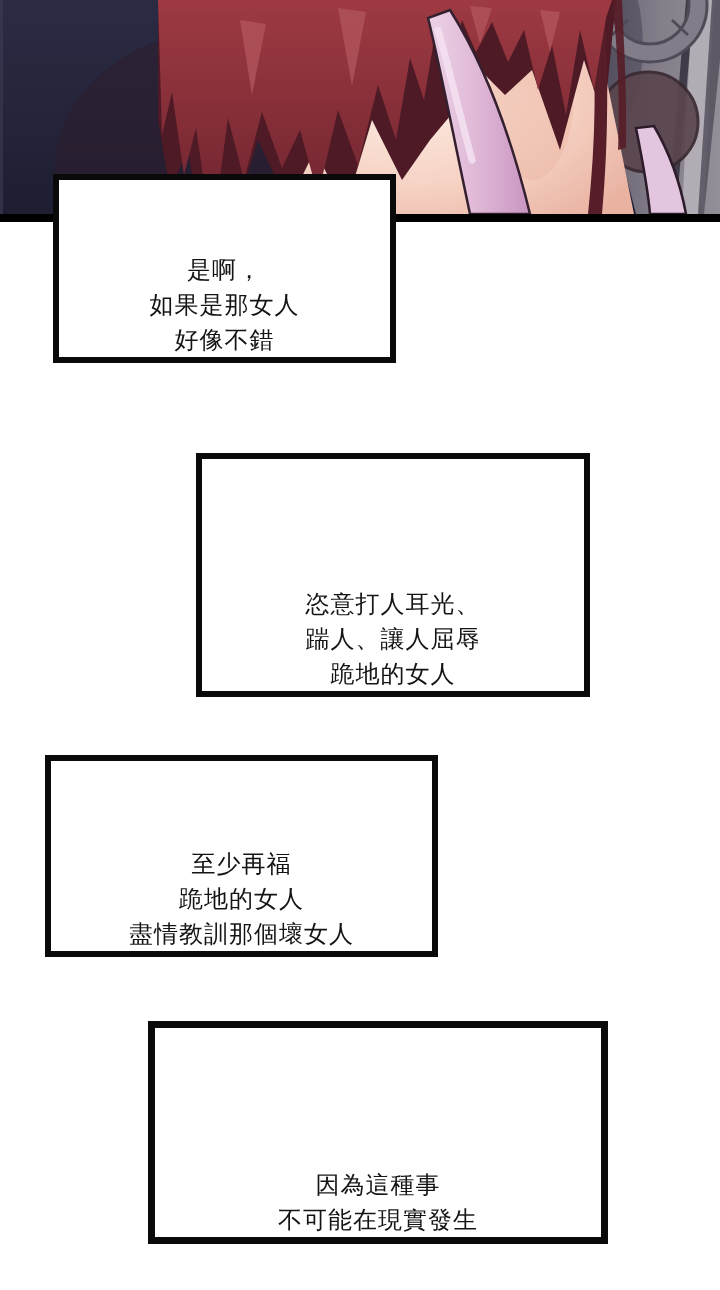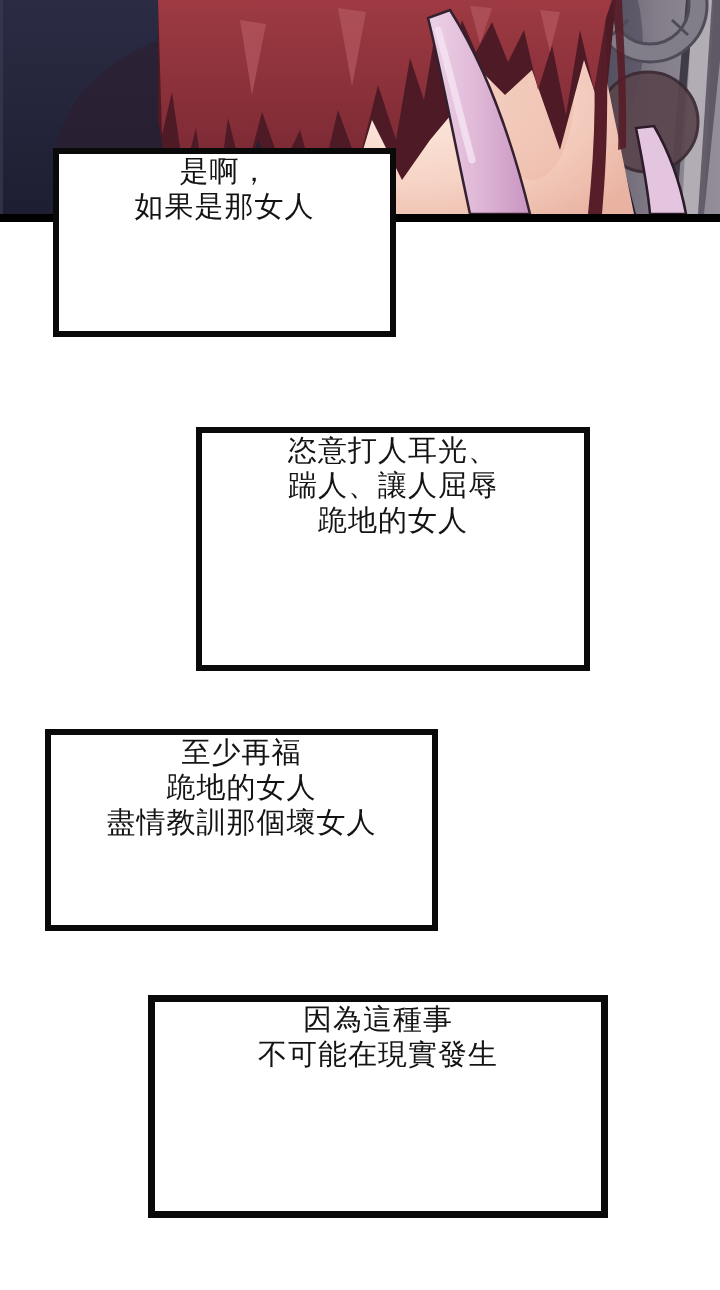--- a/index.html
+++ b/index.html
@@ -18,28 +18,29 @@
     line-height: 0;
   }
   .speech-box {
     position: absolute;
     box-sizing: border-box;
     background: #ffffff;
     border: 6px solid #0a0a0a;
     display: flex;
     flex-direction: column;
     align-items: center;
-    justify-content: flex-start;
+    justify-content: flex-end;
     text-align: center;
     color: #141414;
-    font-size: 29px;
+    font-size: 24px;
     line-height: 35px;
     letter-spacing: 1px;
     font-weight: 500;
     z-index: 5;
+    margin-top: 26px;
   }
   .box1 { left: 53px;  top: 148px; width: 343px; height: 189px; }
   .box2 { left: 196px; top: 427px; width: 394px; height: 244px; }
   .box3 { left: 45px;  top: 729px; width: 393px; height: 202px; }
   .box4 { left: 148px; top: 995px; width: 460px; height: 223px; border-width: 7px; }
   .speech-line { white-space: nowrap; }
 </style>
 </head>
 <body>
 
@@ -118,20 +119,21 @@
       <path d="M 428 18 C 441 70 452 130 470 214 L 530 214 C 512 140 488 70 450 10 Z" fill="url(#strapGrad)" stroke="#34202e" stroke-width="2.5"></path>
       <path d="M 438 30 C 450 72 460 115 472 160" fill="none" stroke="#f3e0ef" stroke-width="7" stroke-linecap="round" opacity="0.9"></path>
 
       <rect x="0" y="214" width="720" height="8" fill="#000000"></rect>
     </svg>
   </div>
 
   <div class="speech-box box1">
     <div class="speech-line">是啊，</div>
     <div class="speech-line">如果是那女人</div>
+    <div class="speech-line">好像不錯</div>
   </div>
 
   <div class="speech-box box2">
     <div class="speech-line">恣意打人耳光、</div>
     <div class="speech-line">踹人、讓人屈辱</div>
     <div class="speech-line">跪地的女人</div>
   </div>
 
   <div class="speech-box box3">
     <div class="speech-line">至少再福</div>

